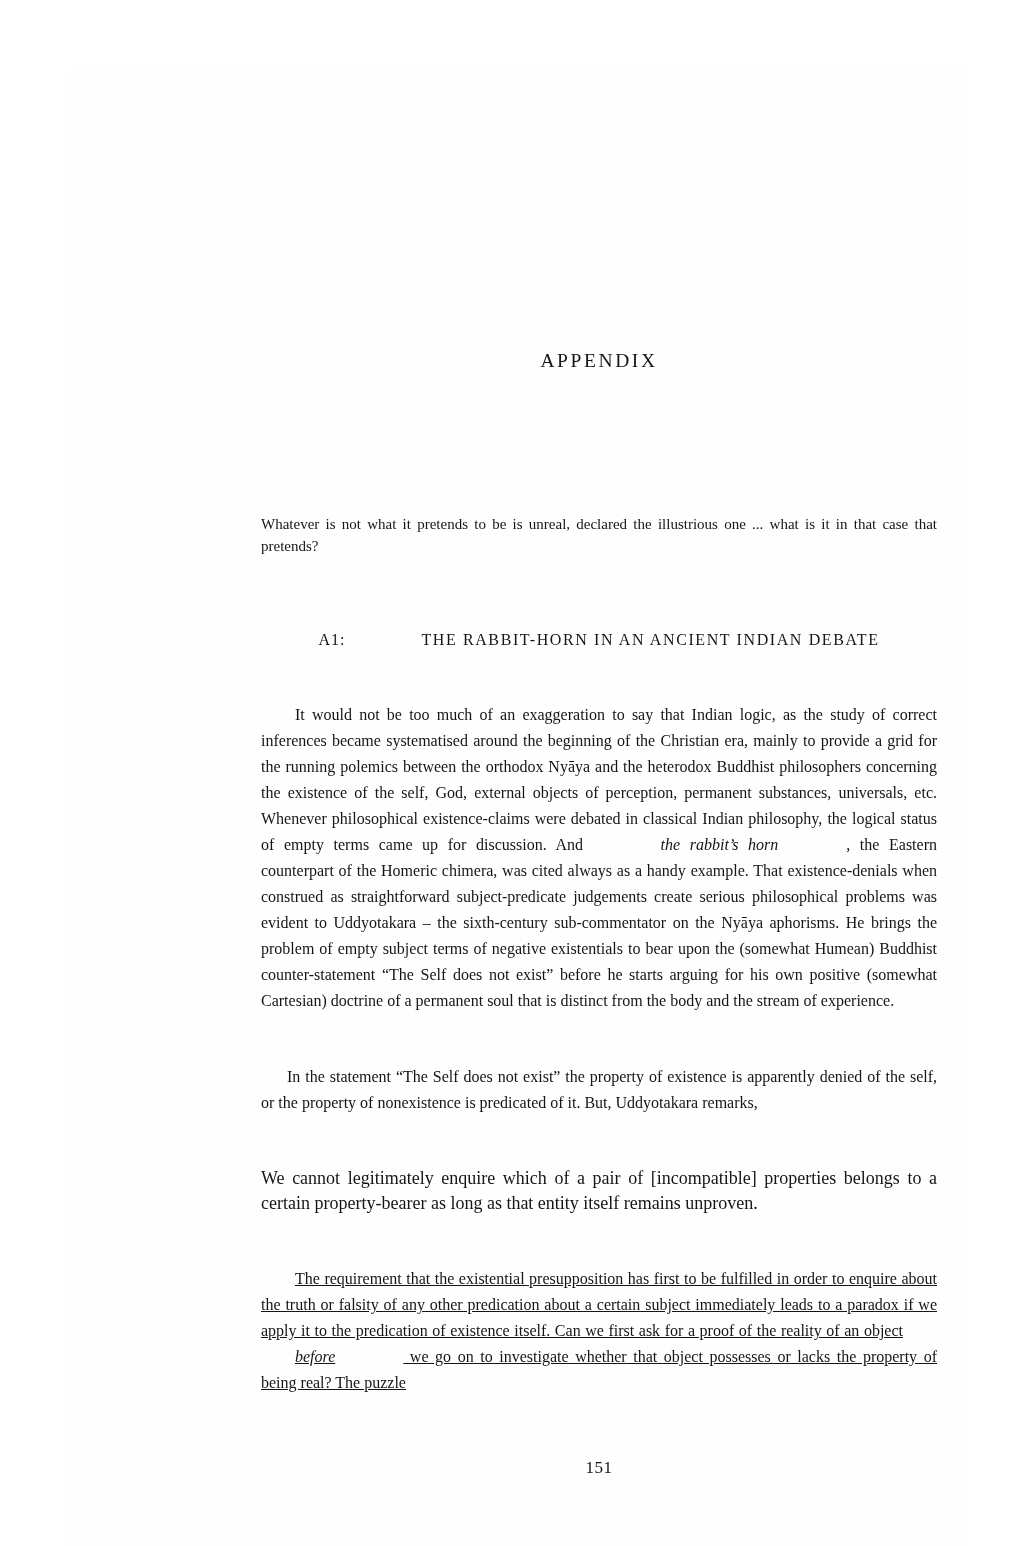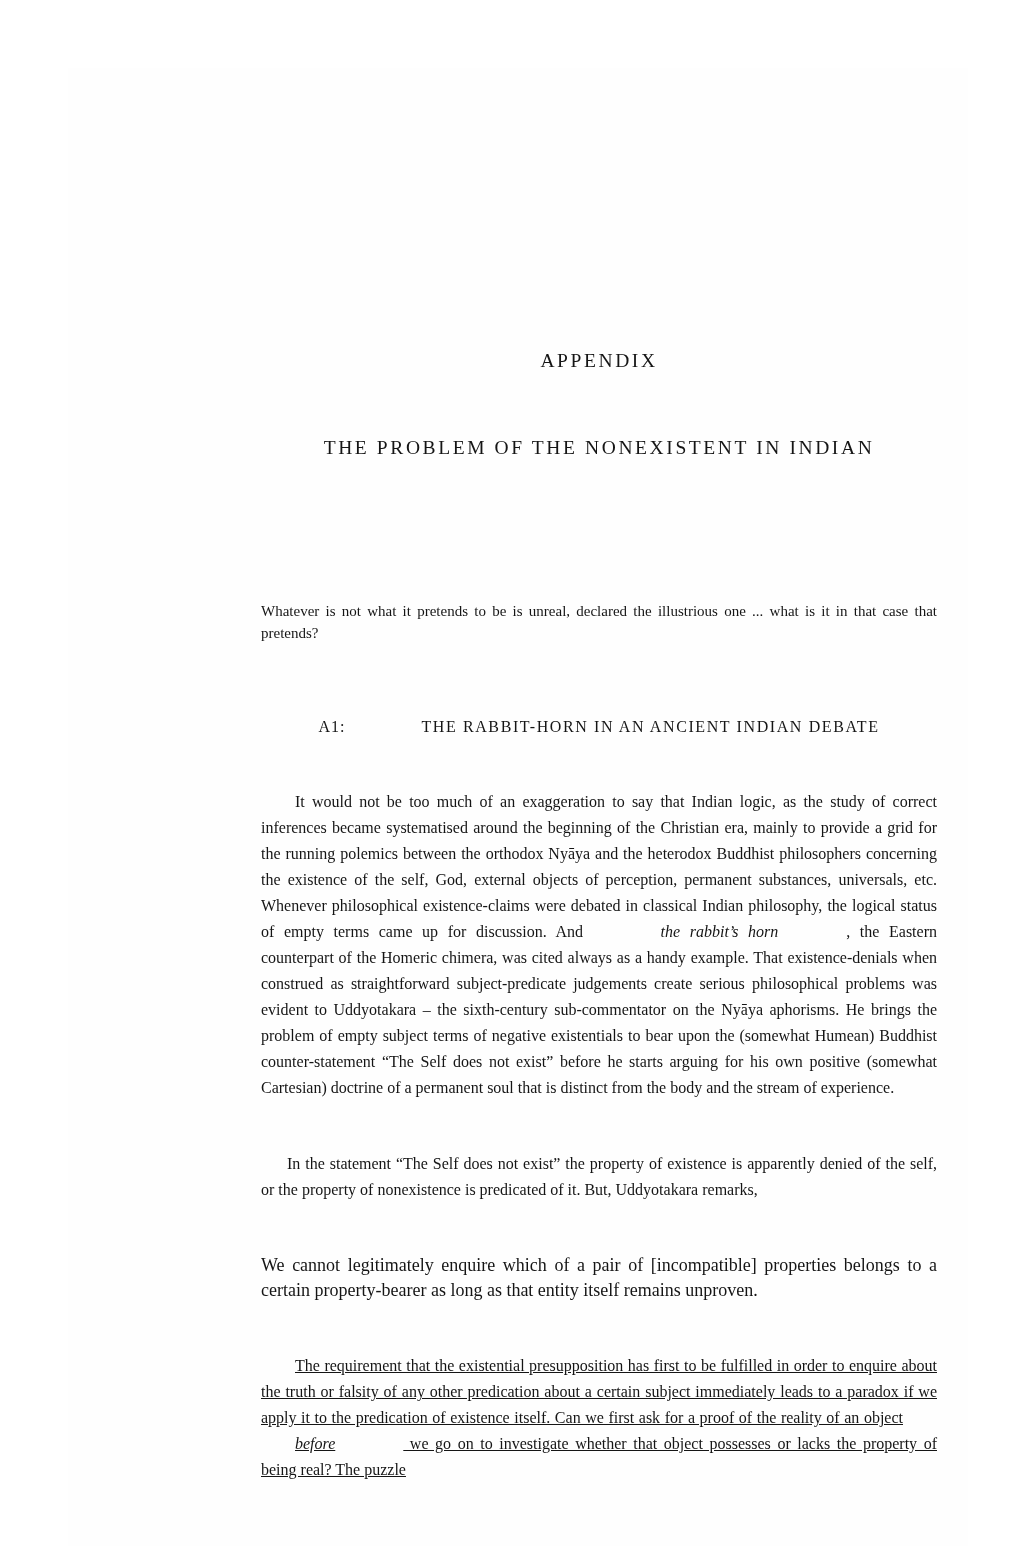--- a/index.html
+++ b/index.html
@@ -84,21 +84,20 @@
   }
 </style>
 </head>
 <body>
 
 <div class="page">
   <div class="content">
 
     <div class="title-block">
       <div>APPENDIX</div>
-      <div>THE PROBLEM OF THE NONEXISTENT IN INDIAN</div>
     </div>
 
     <div class="epigraph">Whatever is not what it pretends to be is unreal, declared the illustrious one ... what is it in that case that pretends?</div>
 
 
     <div class="section-heading">
       <span class="sec-label">A1:</span><span>THE RABBIT-HORN IN AN ANCIENT INDIAN DEBATE</span>
     </div>
 
     <p class="body-text para1"><span>It would not be too much of an exaggeration to say that Indian logic, as the study of correct inferences became systematised around the beginning of the Christian era, mainly to provide a grid for the running polemics between the orthodox Nyāya and the heterodox Buddhist philosophers concerning the existence of the self, God, external objects of perception, permanent substances, universals, etc. Whenever philosophical existence-claims were debated in classical Indian philosophy, the logical status of empty terms came up for discussion. And </span><span class="italic">the rabbit’s horn</span><span>, the Eastern counterpart of the Homeric chimera, was cited always as a handy example. That existence-denials when construed as straightforward subject-predicate judgements create serious philosophical problems was evident to Uddyotakara – the sixth-century sub-commentator on the Nyāya aphorisms. He brings the problem of empty subject terms of negative existentials to bear upon the (somewhat Humean) Buddhist counter-statement “The Self does not exist” before he starts arguing for his own positive (somewhat Cartesian) doctrine of a permanent soul that is distinct from the body and the stream of experience.</span></p>

